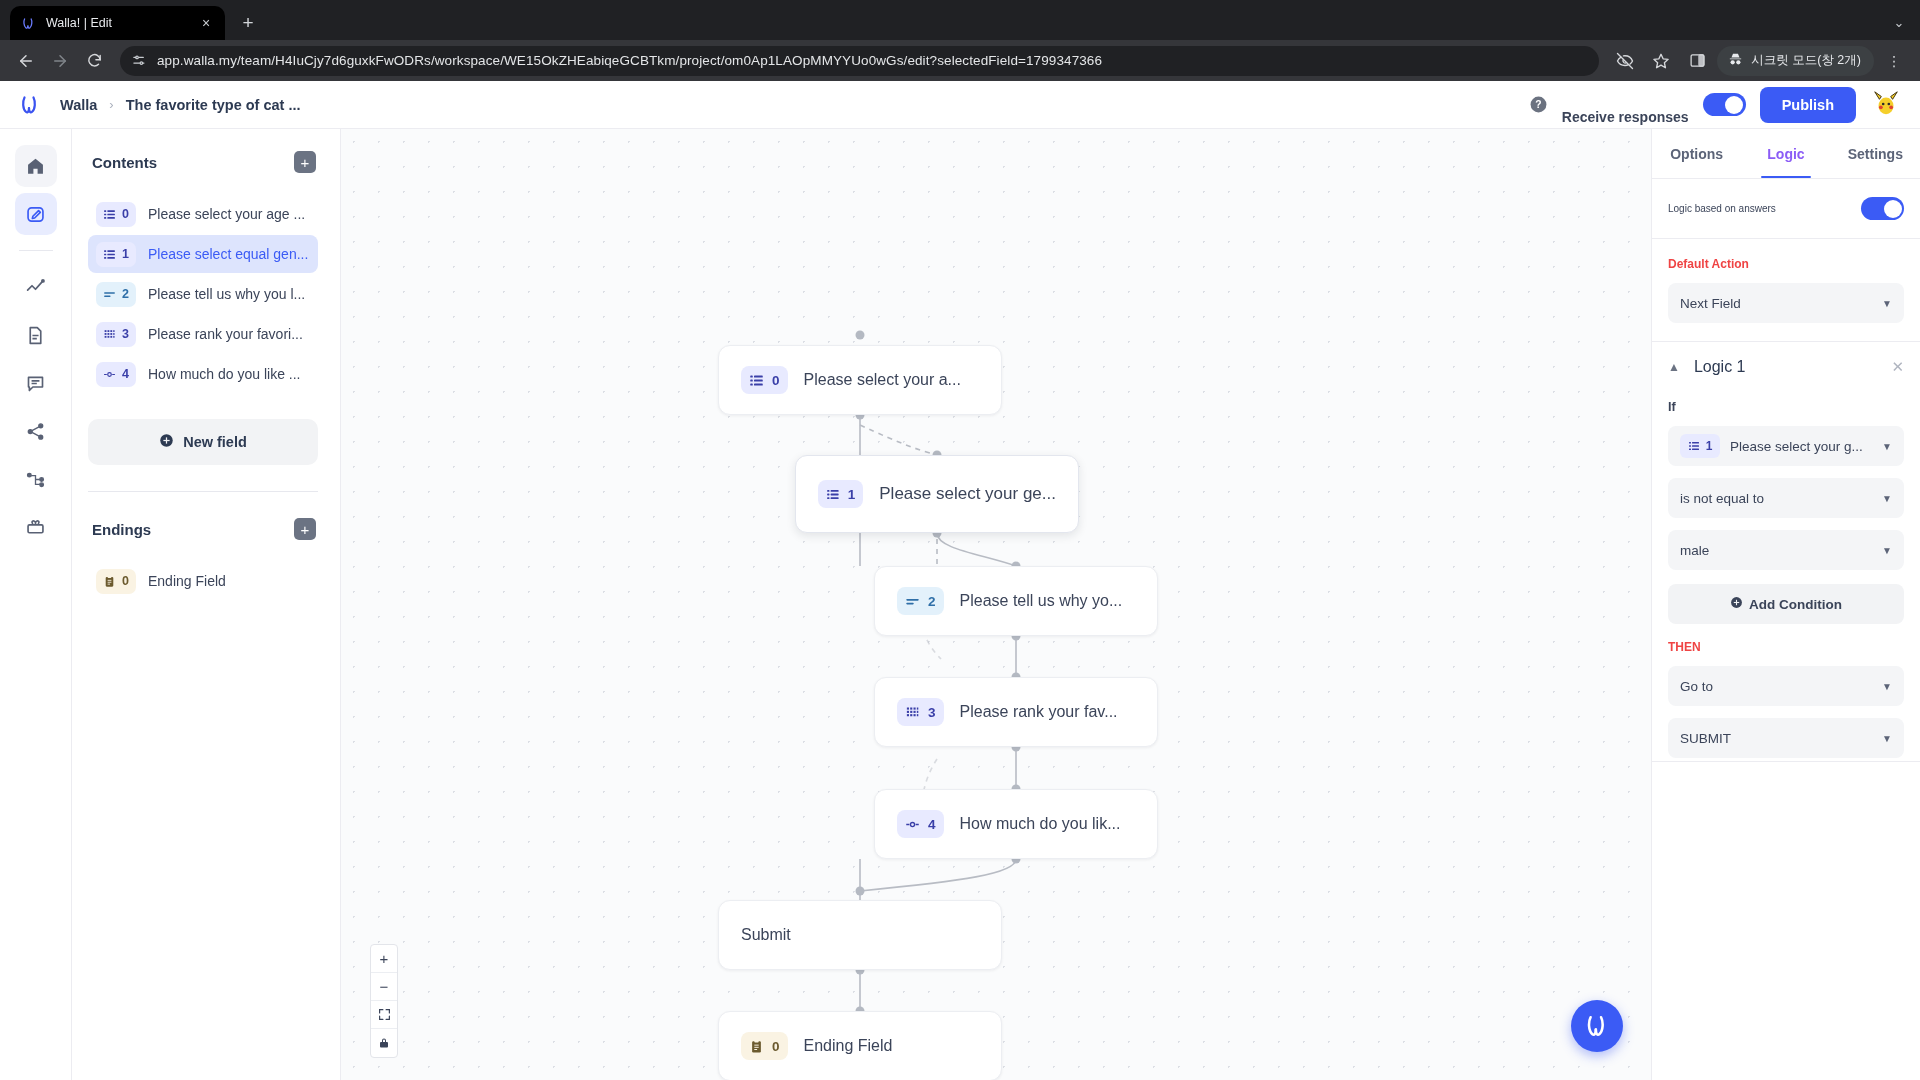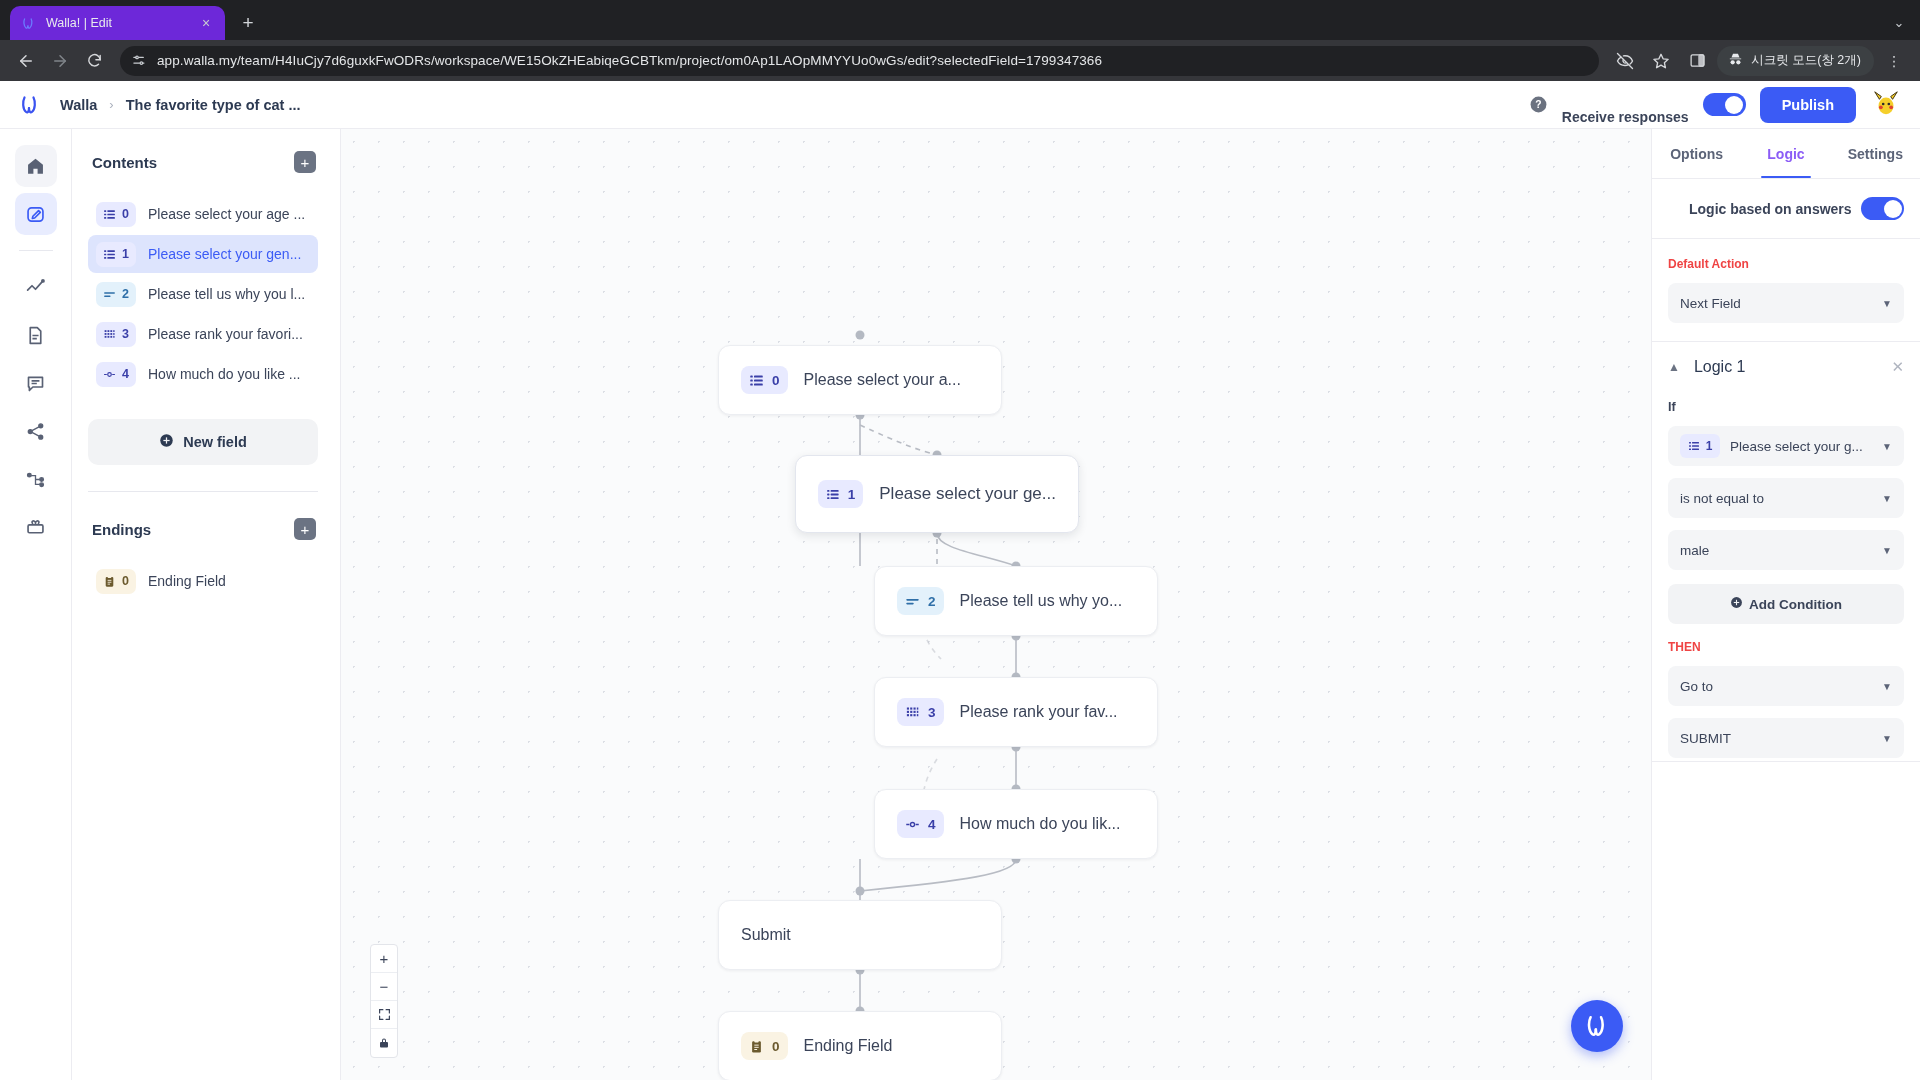--- a/index.html
+++ b/index.html
@@ -11,21 +11,21 @@
     color: #333;
   }
 
   
   .browser { width: 1920px; height: 1080px; display: flex; flex-direction: column; }
   .tabstrip {
     height: 40px; background: #202124; display: flex; align-items: flex-end;
     padding-left: 10px; position: relative;
   }
   .tab {
-    height: 34px; width: 215px; background: #6d28d9; border-radius: 10px 10px 0 0;
+    height: 34px; width: 215px; background: #000000; border-radius: 10px 10px 0 0;
     display: flex; align-items: center; padding: 0 10px; gap: 9px; position: relative;
   }
   .tab-favicon {
     width: 17px; height: 17px; display: flex; align-items: center; justify-content: center;
     color: #6b7cff; font-size: 13px; font-weight: 700;
   }
   .tab-title { color: #e8eaed; font-size: 12.5px; flex: 1; white-space: nowrap;
     overflow: hidden; text-overflow: ellipsis; }
   .tab-close { color: #c8ccd0; font-size: 14px; width: 18px; height: 18px;
     display: flex; align-items: center; justify-content: center; border-radius: 50%; }
@@ -153,21 +153,21 @@
   .rightpanel { width: 269px; border-left: 1px solid #ececf1; background: #fff;
     display: flex; flex-direction: column; }
   .tabs { display: flex; height: 50px; border-bottom: 1px solid #ececf1; }
   .ptab { flex: 1; display: flex; align-items: center; justify-content: center;
     font-size: 14px; font-weight: 700; color: #5c6478; position: relative; }
   .ptab.active { color: #8b5cf6; }
   .ptab.active::after { content: ""; position: absolute; left: 22%; right: 22%; bottom: 0;
     height: 2.5px; background: #3b5bf5; border-radius: 2px; }
   .panel-sec { padding: 18px 16px; border-bottom: 1px solid #ececf1; }
   .row-between { display: flex; align-items: center; justify-content: space-between; }
-  .sec-label { font-size: 14px; font-weight: 700; color: #3b4459; margin-left: 21px; }
+  .sec-label { font-size: 10px; font-weight: 400; color: #3b4459; }
   .small-label { font-size: 12px; font-weight: 700; color: #ef4444; }
   .select {
     height: 40px; background: #f4f5f7; border-radius: 8px; display: flex; align-items: center;
     padding: 0 12px; font-size: 13.5px; color: #3b4459; margin-top: 12px; gap: 10px;
   }
   .caret { margin-left: auto; color: #5c6478; font-size: 10px; }
   .logic-head { display: flex; align-items: center; gap: 14px; padding: 16px 16px 6px; }
   .chev { color: #6b7383; font-size: 12px; }
   .logic-title { font-size: 16px; color: #2d3a52; }
   .logic-x { margin-left: auto; color: #b0b5c0; font-size: 15px; }
@@ -393,21 +393,21 @@
               <svg width="13" height="13" viewBox="0 0 24 24" fill="currentColor">
                   <rect x="2" y="4" width="4" height="3.2" rx="1"></rect>
                   <rect x="8" y="4" width="14" height="3.2" rx="1"></rect>
                   <rect x="2" y="10.4" width="4" height="3.2" rx="1"></rect>
                   <rect x="8" y="10.4" width="14" height="3.2" rx="1"></rect>
                   <rect x="2" y="16.8" width="4" height="3.2" rx="1"></rect>
                   <rect x="8" y="16.8" width="14" height="3.2" rx="1"></rect>
                 </svg>
               <span>1</span>
             </span>
-            <span class="field-label">Please select your gen...</span>
+            <span class="field-label">Please select equal gen...</span>
           </div>
           <div class="field-row">
             <span class="chip mint">
               <svg width="13" height="13" viewBox="0 0 24 24" fill="currentColor">
                   <rect x="2" y="8" width="20" height="2.6" rx="1.3"></rect>
                   <rect x="2" y="14" width="12" height="2.6" rx="1.3"></rect>
                 </svg>
               <span>2</span>
             </span>
             <span class="field-label">Please tell us why you l...</span>

